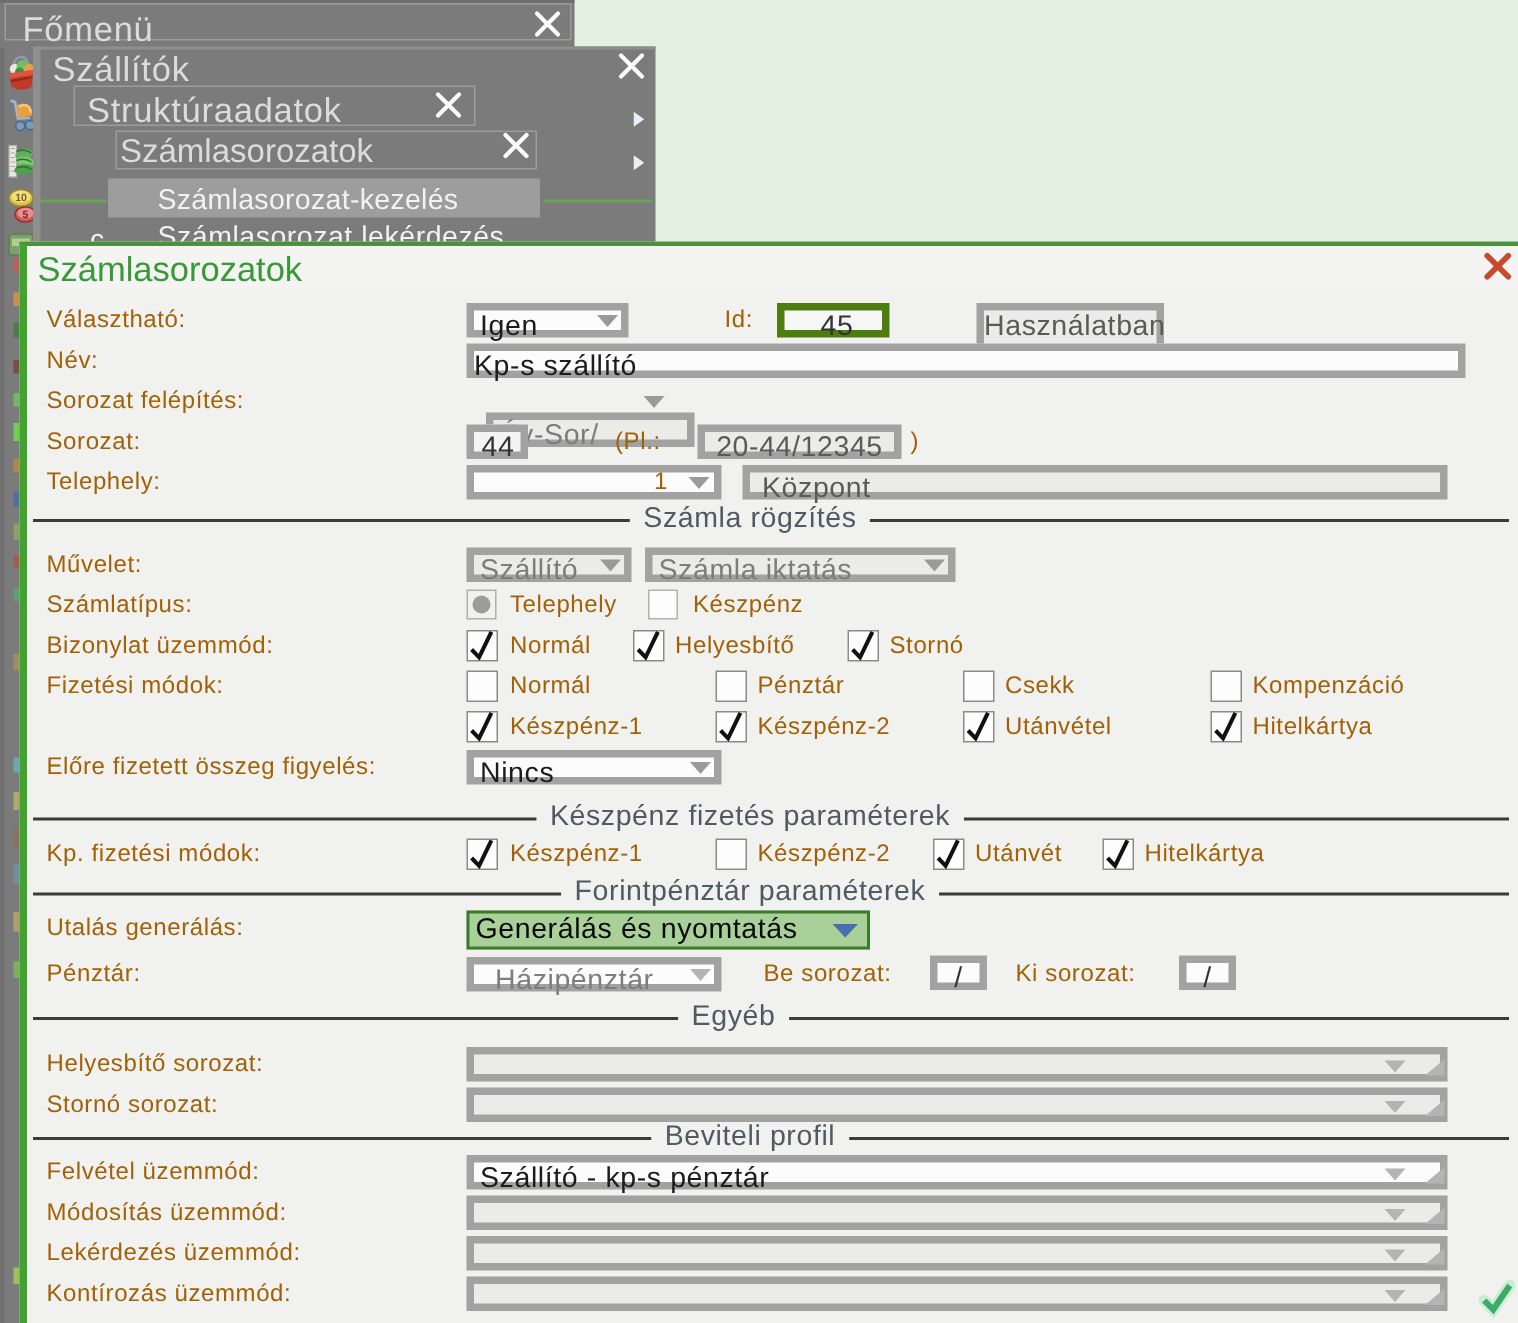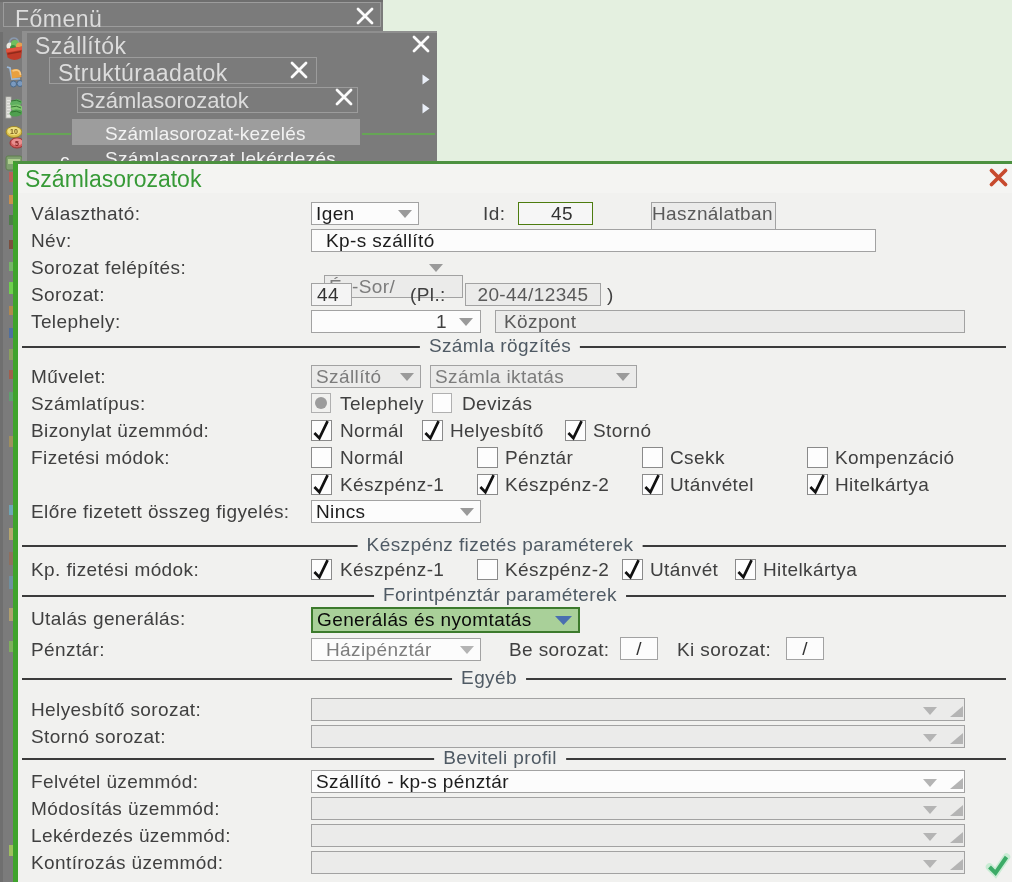--- a/index.html
+++ b/index.html
@@ -1,18 +1,18 @@
 <!DOCTYPE html>
 <html><head><meta charset="utf-8"><style>
 *{margin:0;padding:0;box-sizing:border-box}
 html,body{width:1012px;height:882px;overflow:hidden;background:#e4f0e0;
  font-family:"Liberation Sans",sans-serif}
 .a{position:absolute}
-.lb{position:absolute;font-size:19px;line-height:18px;letter-spacing:0.4px;color:#404040;white-space:pre}
-.bx{position:absolute;height:23px;border:1px solid #4d7c0f;background:#fcfcfc;
+.lb{position:absolute;font-size:16px;line-height:18px;letter-spacing:0.4px;color:#a16207;white-space:pre}
+.bx{position:absolute;height:23px;border:5px solid #4d7c0f;background:#fcfcfc;
  font-size:19px;line-height:21px;letter-spacing:0.4px;color:#1c1c1c;white-space:pre}
 .sep{position:absolute;left:22px;width:984px;height:2px;background:#3b3b3b}
 .sept{position:absolute;font-size:19px;line-height:18px;letter-spacing:0.4px;color:#4f5a64;
  background:#f1f1ef;padding:0 9px;white-space:pre}
 .cb{position:absolute;width:21px;height:21px;background:#fdfdfd;border:1px solid #8a8a8a}
 .mt{position:absolute;font-size:23px;line-height:22px;letter-spacing:0.5px;color:#dcdcdc;white-space:pre}
 svg{position:absolute;overflow:visible}
 </style></head><body>
 
 <div class="a" style="left:0;top:0;width:27px;height:882px;background:#7b7b7b;border-left:3px solid #6f6f6f"></div>
@@ -113,21 +113,21 @@
   </svg>
 <div class="lb" style="z-index:6;left:31px;top:205px">Választható:</div>
 <div class="bx" style="z-index:6;left:311px;top:202px;width:108px;height:23px;background:#fcfcfc;border-color:#a2a2a2;color:#1c1c1c;padding-left:4px;">Igen</div>
 <svg class="a" style="z-index:6;left:398px;top:210px" width="14" height="8" viewBox="0 0 14 8">
     <path d="M0 0 L14 0 L7.0 8 Z" fill="#9a9a9a"></path>
   </svg>
 <div class="lb" style="z-index:6;left:483px;top:205px">Id:</div>
 <div class="bx" style="z-index:6;left:518px;top:202px;width:75px;background:#f6f6f6;color:#333;text-align:right;padding-right:19px">45</div>
 <div class="bx" style="z-index:6;left:651px;top:202px;width:125px;height:37px;background:#ebebea;border-color:#a2a2a2;color:#5a5a5a;text-align:left;">Használatban</div>
 <div class="lb" style="z-index:6;left:31px;top:232px">Név:</div>
-<div class="bx" style="z-index:6;left:311px;top:229px;width:565px;height:23px;background:#fcfcfc;border-color:#a2a2a2;color:#1c1c1c;padding-left:14px;">Kp-s szállító</div>
+<div class="bx" style="z-index:6;left:311px;top:229px;width:666px;height:23px;background:#fcfcfc;border-color:#a2a2a2;color:#1c1c1c;padding-left:0;">Kp-s szállító</div>
 <div class="lb" style="z-index:6;left:31px;top:259px">Sorozat felépítés:</div>
 <div class="bx" style="z-index:6;left:324px;top:256px;width:139px;height:23px;background:#ebebea;border-color:#a2a2a2;color:#7c7c7c;padding-left:4px;margin-top:19px;">Év-Sor/</div>
 <svg class="a" style="z-index:6;left:429px;top:264px" width="14" height="8" viewBox="0 0 14 8">
     <path d="M0 0 L14 0 L7.0 8 Z" fill="#9a9a9a"></path>
   </svg>
 <div class="lb" style="z-index:6;left:31px;top:286px">Sorozat:</div>
 <div class="bx" style="z-index:6;left:311px;top:283px;width:41px;height:23px;background:#f4f4f4;border-color:#a2a2a2;color:#333;padding-left:5px;">44</div>
 <div class="lb" style="z-index:6;left:410px;top:286px">(Pl.:</div>
 <div class="bx" style="z-index:6;left:465px;top:283px;width:136px;height:23px;background:#ebebea;border-color:#a2a2a2;color:#5a5a5a;text-align:center;">20-44/12345</div>
 <div class="lb" style="z-index:6;left:607px;top:286px">)</div>
@@ -147,21 +147,21 @@
   </svg>
 <div class="bx" style="z-index:6;left:430px;top:365px;width:207px;height:23px;background:#ebebea;border-color:#a2a2a2;color:#7c7c7c;padding-left:4px;">Számla iktatás</div>
 <svg class="a" style="z-index:6;left:616px;top:373px" width="14" height="8" viewBox="0 0 14 8">
     <path d="M0 0 L14 0 L7.0 8 Z" fill="#9a9a9a"></path>
   </svg>
 <div class="lb" style="z-index:6;left:31px;top:395px">Számlatípus:</div>
 <div class="a" style="z-index:6;left:311px;top:393px;width:20px;height:20px;background:#f1f1ef;border:1px solid #b0b0b0"></div>
 <div class="a" style="z-index:6;left:315px;top:397px;width:12px;height:12px;border-radius:50%;background:#9c9c9c"></div>
 <div class="lb" style="z-index:6;left:340px;top:395px">Telephely</div>
 <div class="a" style="z-index:6;left:432px;top:393px;width:20px;height:20px;background:#fdfdfd;border:1px solid #b0b0b0"></div>
-<div class="lb" style="z-index:6;left:462px;top:395px">Devizás</div>
+<div class="lb" style="z-index:6;left:462px;top:395px">Készpénz</div>
 <div class="lb" style="z-index:6;left:31px;top:422px">Bizonylat üzemmód:</div>
 <div class="cb" style="z-index:6;left:311px;top:420px"></div>
 <svg class="a" style="z-index:6;left:311px;top:420px" width="21" height="21" viewBox="0 0 21 21">
     <path d="M3.4 13 L8.4 18.2 L16.6 1.2" stroke="#111" stroke-width="2.7" fill="none"></path>
   </svg>
 <div class="lb" style="z-index:6;left:340px;top:422px">Normál</div>
 <div class="cb" style="z-index:6;left:422px;top:420px"></div>
 <svg class="a" style="z-index:6;left:422px;top:420px" width="21" height="21" viewBox="0 0 21 21">
     <path d="M3.4 13 L8.4 18.2 L16.6 1.2" stroke="#111" stroke-width="2.7" fill="none"></path>
   </svg>

